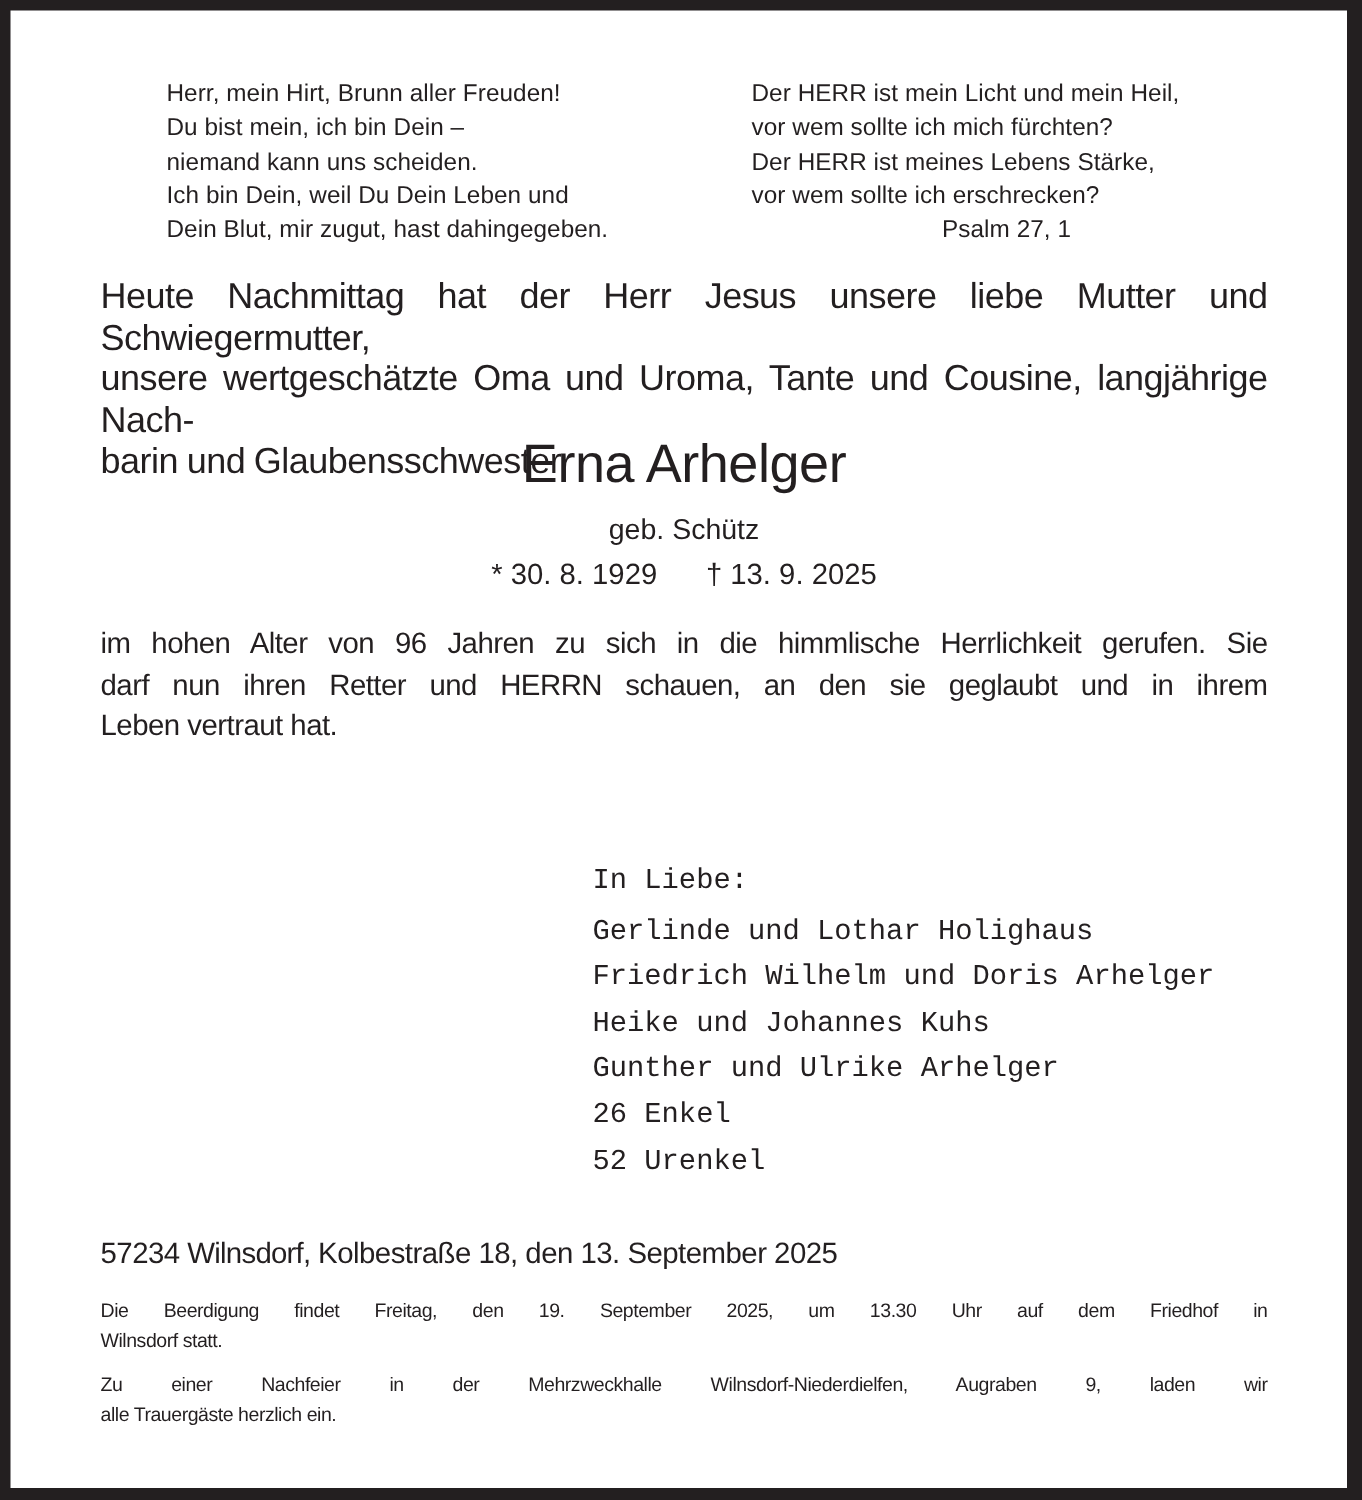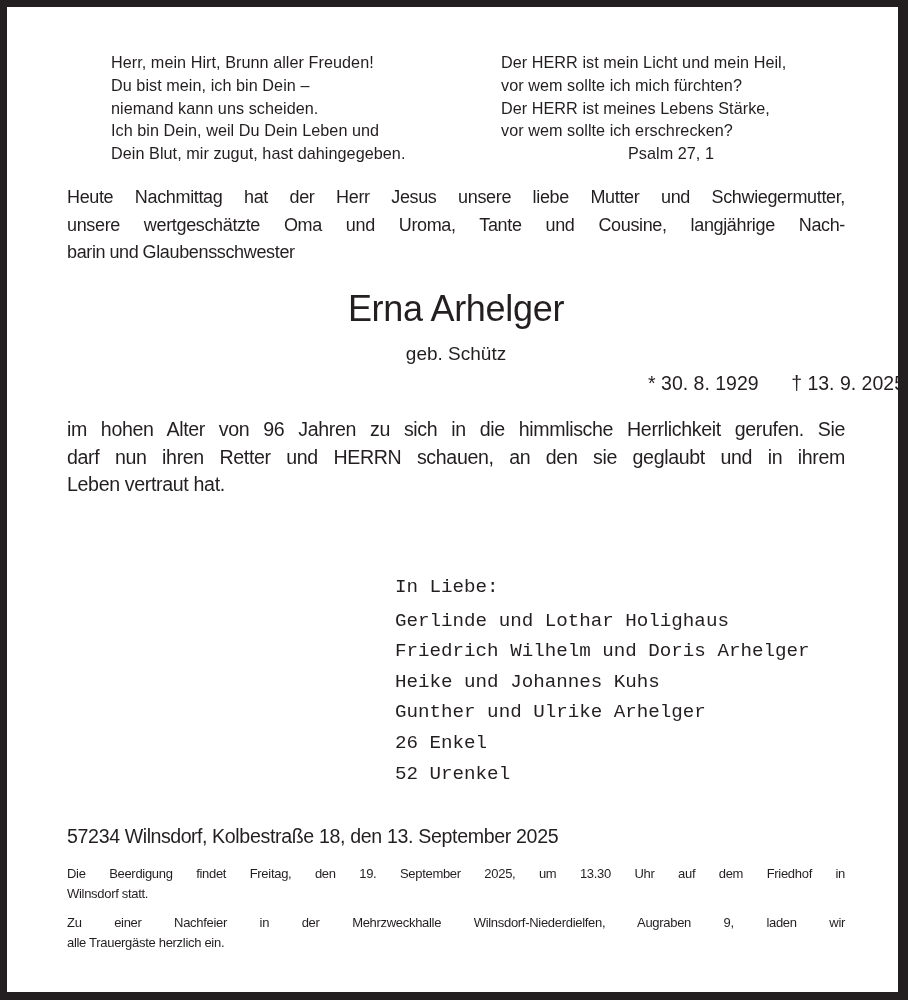--- a/index.html
+++ b/index.html
@@ -30,21 +30,21 @@
       line-height: 22.8px;
       white-space: nowrap;
       letter-spacing: 0.05px;
     }
     .verse-left { left: 60px; top: 44px; margin-left: 44px; }
     .verse-right { left: 494px; top: 44px; width: 340px; }
     .verse-right .ref { text-align: center; }
 
     .intro {
       left: 60px; top: 177px; width: 778px;
-      font-size: 18px;
+      font-size: 24px;
       line-height: 27.6px;
       text-align: justify;
       text-align-last: left;
       letter-spacing: -0.35px;
       word-spacing: -0.5px;
     }
     .intro span { display: block; text-align: justify; text-align-last: justify; }
     .intro span.last { text-align-last: left; }
 
     .name {
@@ -55,21 +55,21 @@
       letter-spacing: -0.3px;
     }
     .maiden {
       left: 0; width: 898px; top: 335px;
       text-align: center;
       font-size: 19px;
       line-height: 24px;
     }
     .dates {
       left: 0; width: 898px; top: 363px;
-      text-align: right;
+      text-align: center;
       font-size: 19.5px;
       line-height: 26px;
       white-space: pre;
     }
 
     .body1 {
       left: 60px; top: 409px; width: 778px;
       font-size: 19.6px;
       line-height: 27.5px;
       letter-spacing: -0.35px;

